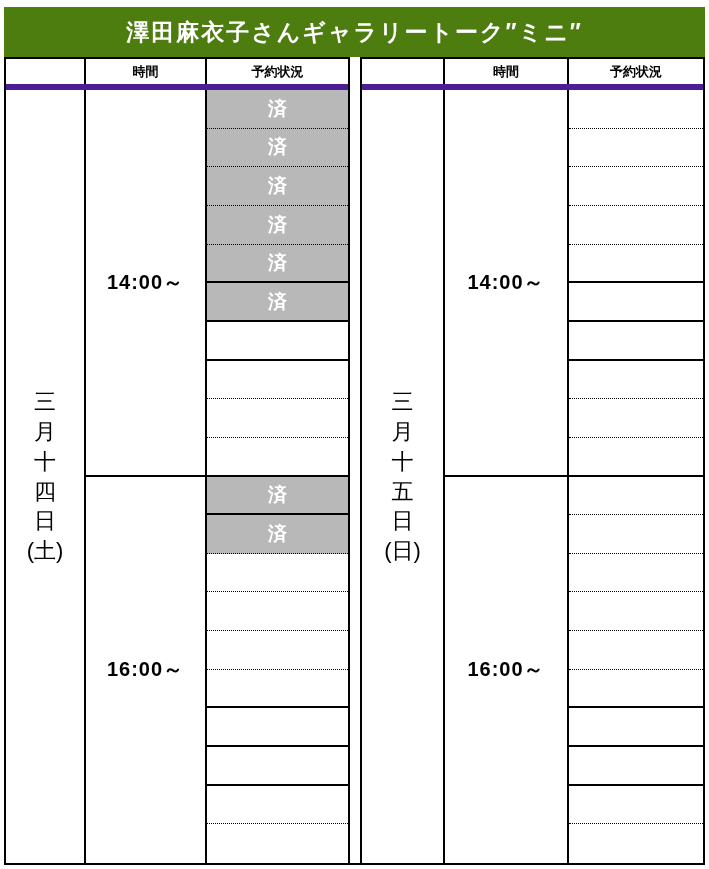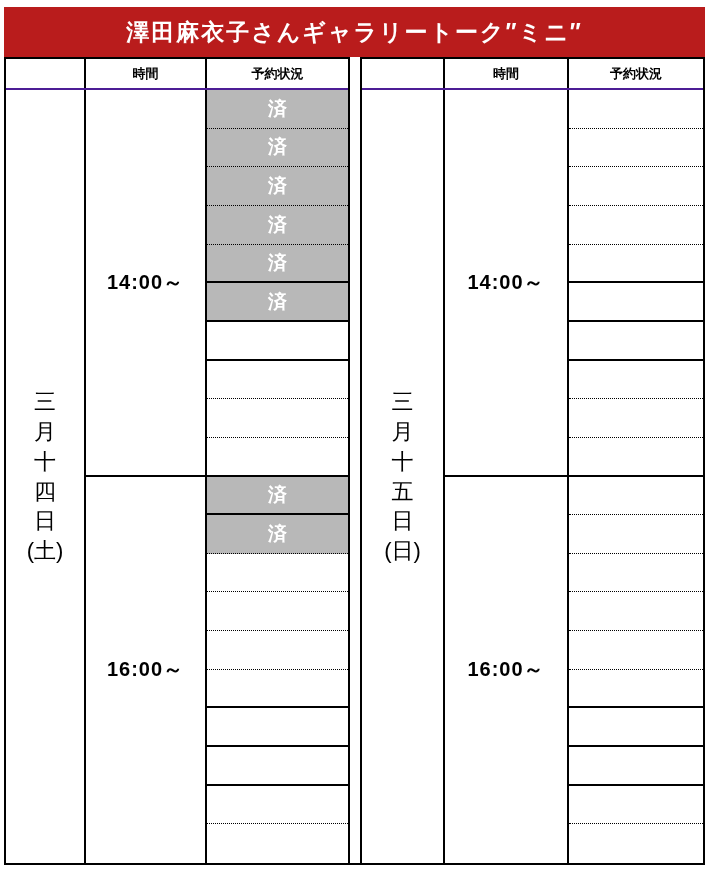--- a/index.html
+++ b/index.html
@@ -14,21 +14,21 @@
     display:flex; align-items:center; justify-content:center;
     font-size:23px; font-weight:bold; letter-spacing:2px;
   }
   .day-table {
     position:absolute; top:57px; height:808px;
     border:2px solid #000; background:#fff;
   }
   .day-table.left  { left:4px;   width:346px; }
   .day-table.right { left:360px; width:345px; }
   .thead {
-    display:grid; height:31px; border-bottom:2px solid #4c1d95;
+    display:grid; height:31px; border-bottom:6px solid #4c1d95;
   }
   .left  .thead, .left  .tbody { grid-template-columns:80px 121px 1fr; }
   .right .thead, .right .tbody { grid-template-columns:83px 124px 1fr; }
   .th {
     display:flex; align-items:center; justify-content:center;
     font-size:13px; font-weight:bold;
   }
   .th.c1, .th.c2 { border-right:2px solid #000; }
   .tbody {
     display:grid; height:773px;
@@ -58,21 +58,21 @@
   .status-cell.b-section { border-bottom:2px solid #000; }
   .status-cell.b-none    { border-bottom:none; }
   .gap-bottom-rule {
     position:absolute; left:348px; top:863px; width:14px; height:2px;
     background:#000;
   }
 </style>
 </head>
 <body>
 
-<div class="title-bar" style="background: #b91c1c; color: rgb(255, 255, 255);">澤田麻衣子さんギャラリートーク″ミニ″</div>
+<div class="title-bar" style="background: #4d7c0f; color: rgb(255, 255, 255);">澤田麻衣子さんギャラリートーク″ミニ″</div>
 
 <section class="day-table left">
   <div class="thead">
     <div class="th c1"></div>
     <div class="th c2">時間</div>
     <div class="th c3">予約状況</div>
   </div>
   <div class="tbody">
     <div class="date-cell">三
 月

